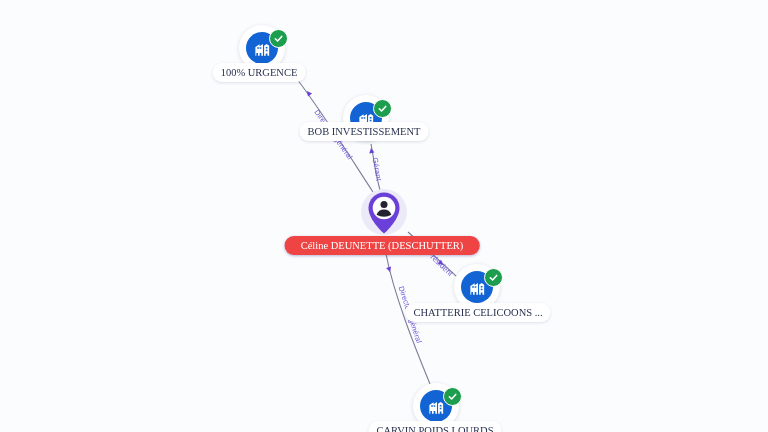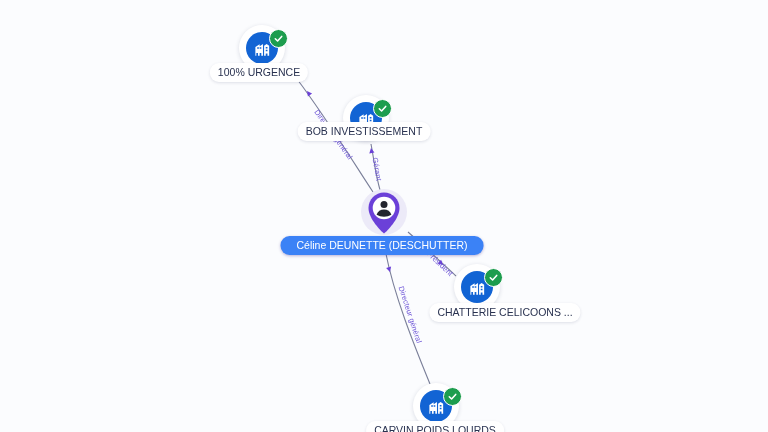--- a/index.html
+++ b/index.html
@@ -105,32 +105,32 @@
   }
   .person-pin svg { display: block; }
 
   
   .node-label {
     position: absolute;
     transform: translateX(-50%);
     white-space: nowrap;
     font-size: 10.5px;
     line-height: 13px;
-    font-family: Liberation Sans, sans-serif;
+    font-family: Liberation Serif, serif;
   }
   .node-label.company {
     color: #293250;
     background: #ffffff;
     border-radius: 9px;
     padding: 3px 8px 3px 8px;
     box-shadow: 0 1px 3px rgba(40,50,90,0.14);
   }
   .node-label.person {
     color: #ffffff;
-    background: #3b82f6;
+    background: #ef4444;
     border-radius: 9px;
     padding: 3px 16px;
     box-shadow: 0 1px 3px rgba(60,40,140,0.35);
   }
 </style>
 </head>
 <body>
 
 <div id="graph-canvas">
 
@@ -187,21 +187,21 @@
           <svg width="19" height="19" viewBox="0 0 24 24">
             <path fill="#ffffff" d="M3 21V10.2l5.4-3.6V9l4.2-2.8V21h-2.1v-3.2H8.4V21H6.3v-3.2H4.2V21H3zm5.4-8.6h2.1v-1.9H8.4v1.9zm-3.1 0h2.1v-1.9H5.3v1.9zM14 21V8.4l3.2-2 3.2 2V21h-2.1v-2.8h-2.2V21H14zm2.1-5.4h2.2v-2h-2.2v2zm0-3.6h2.2v-2h-2.2v2z"></path>
           </svg>
         </div>
         <div class="verified-badge">
           <svg width="11" height="11" viewBox="0 0 24 24">
             <path fill="none" stroke="#ffffff" stroke-width="3.4" stroke-linecap="round" stroke-linejoin="round" d="M5 12.5 L10 17.5 L19 7.5"></path>
           </svg>
         </div>
       </div>
-      <div class="node-label company" style="left: 505px; top: 303px;">CHATTERIE CELICOONS ...</div>
+      <div class="node-label company" style="left: 478px; top: 303px;">CHATTERIE CELICOONS ...</div>
       <div class="node" style="left: 436px; top: 406px;">
         <div class="node-halo"></div>
         <div class="company-circle">
           <svg width="19" height="19" viewBox="0 0 24 24">
             <path fill="#ffffff" d="M3 21V10.2l5.4-3.6V9l4.2-2.8V21h-2.1v-3.2H8.4V21H6.3v-3.2H4.2V21H3zm5.4-8.6h2.1v-1.9H8.4v1.9zm-3.1 0h2.1v-1.9H5.3v1.9zM14 21V8.4l3.2-2 3.2 2V21h-2.1v-2.8h-2.2V21H14zm2.1-5.4h2.2v-2h-2.2v2zm0-3.6h2.2v-2h-2.2v2z"></path>
           </svg>
         </div>
         <div class="verified-badge">
           <svg width="11" height="11" viewBox="0 0 24 24">
             <path fill="none" stroke="#ffffff" stroke-width="3.4" stroke-linecap="round" stroke-linejoin="round" d="M5 12.5 L10 17.5 L19 7.5"></path>

